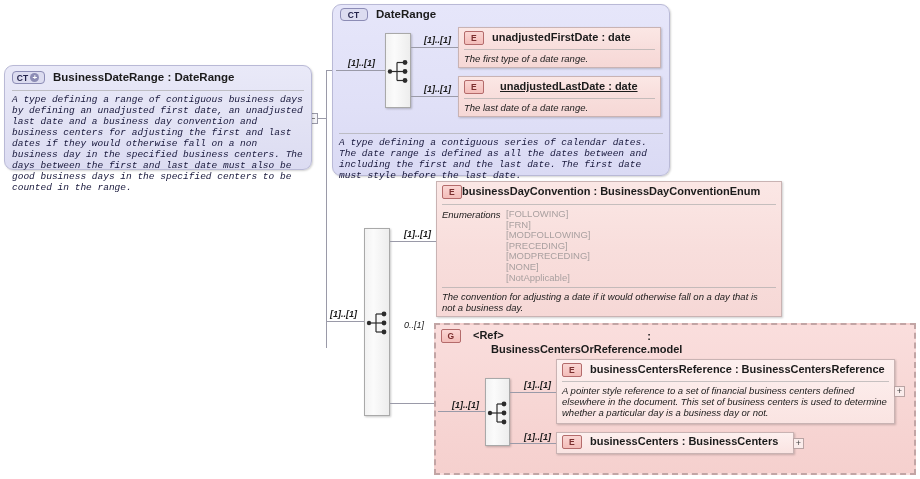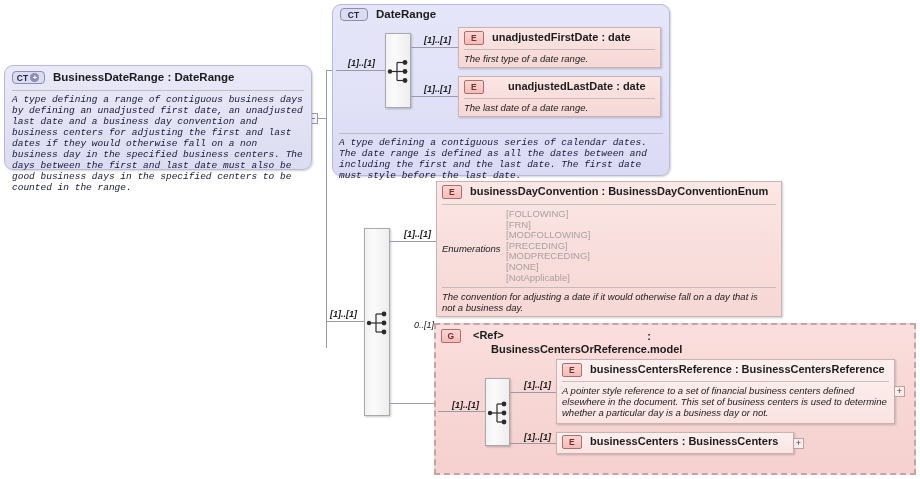--- a/index.html
+++ b/index.html
@@ -183,21 +183,21 @@
   <div class="hdr" style="left:464px;top:31px;">
     <span class="badge e">E</span>
     <span class="title small" style="margin-left:8px;">unadjustedFirstDate : date</span>
   </div>
   <div class="rule" style="left:464px;top:49px;width:191px;"></div>
   <div class="desc" style="left:464px;top:53px;width:190px;">The first type of a date range.</div>
 
   <div class="box el-box" style="left:458px;top:76px;width:203px;height:41px;"></div>
   <div class="hdr" style="left:464px;top:80px;">
     <span class="badge e">E</span>
-    <span class="title small" style="margin-left:24px;">unadjustedLastDate : date</span>
+    <span class="title small" style="margin-left:16px;text-decoration:underline;">unadjustedLastDate : date</span>
   </div>
   <div class="rule" style="left:464px;top:98px;width:191px;"></div>
   <div class="desc" style="left:464px;top:102px;width:190px;">The last date of a date range.</div>
 
   <div class="rule" style="left:339px;top:133px;width:324px;"></div>
   <div class="desc blue" style="left:339px;top:137px;width:324px;">A type defining a contiguous series of calendar dates. The date range is defined as all the dates between and including the first and the last date. The first date must style before the last date.</div>
 
   <div class="card" style="left:330px;top:309px;">[1]..[1]</div>
   <div class="seq" style="left:364px;top:228px;width:26px;height:188px;">
     <svg class="seqglyph" width="26" height="188" viewBox="0 0 26 188">
@@ -210,29 +210,29 @@
       <circle cx="19" cy="85" r="2.4" fill="#2b2b2b"></circle>
       <circle cx="19" cy="94" r="2.4" fill="#2b2b2b"></circle>
       <circle cx="19" cy="103" r="2.4" fill="#2b2b2b"></circle>
     </svg>
   </div>
 
   <div class="ln h" style="left:390px;top:241px;width:46px;"></div>
   <div class="card" style="left:404px;top:229px;">[1]..[1]</div>
 
   <div class="ln h" style="left:390px;top:403px;width:44px;"></div>
-  <div class="card thin" style="left:404px;top:320px;margin-left:10px;">0..[1]</div>
+  <div class="card thin" style="left:404px;top:320px;">0..[1]</div>
 
   <div class="box el-box" style="left:436px;top:181px;width:346px;height:136px;"></div>
   <div class="hdr" style="left:442px;top:185px;">
     <span class="badge e">E</span>
-    <span class="title small" style="margin-left:8px;">businessDayConvention : BusinessDayConventionEnum</span>
+    <span class="title small" style="margin-left:0;">businessDayConvention : BusinessDayConventionEnum</span>
   </div>
   <div class="rule" style="left:442px;top:204px;width:334px;"></div>
-  <div class="enum-label" style="left:442px;top:209px;margin-top:34px;">Enumerations</div>
+  <div class="enum-label" style="left:442px;top:209px;">Enumerations</div>
   <div class="enum-list" style="left:506px;top:209px;">[FOLLOWING]
 [FRN]
 [MODFOLLOWING]
 [PRECEDING]
 [MODPRECEDING]
 [NONE]
 [NotApplicable]</div>
   <div class="rule" style="left:442px;top:287px;width:334px;"></div>
   <div class="desc" style="left:442px;top:291px;width:330px;">The convention for adjusting a date if it would otherwise fall on a day that is not a business day.</div>
 

